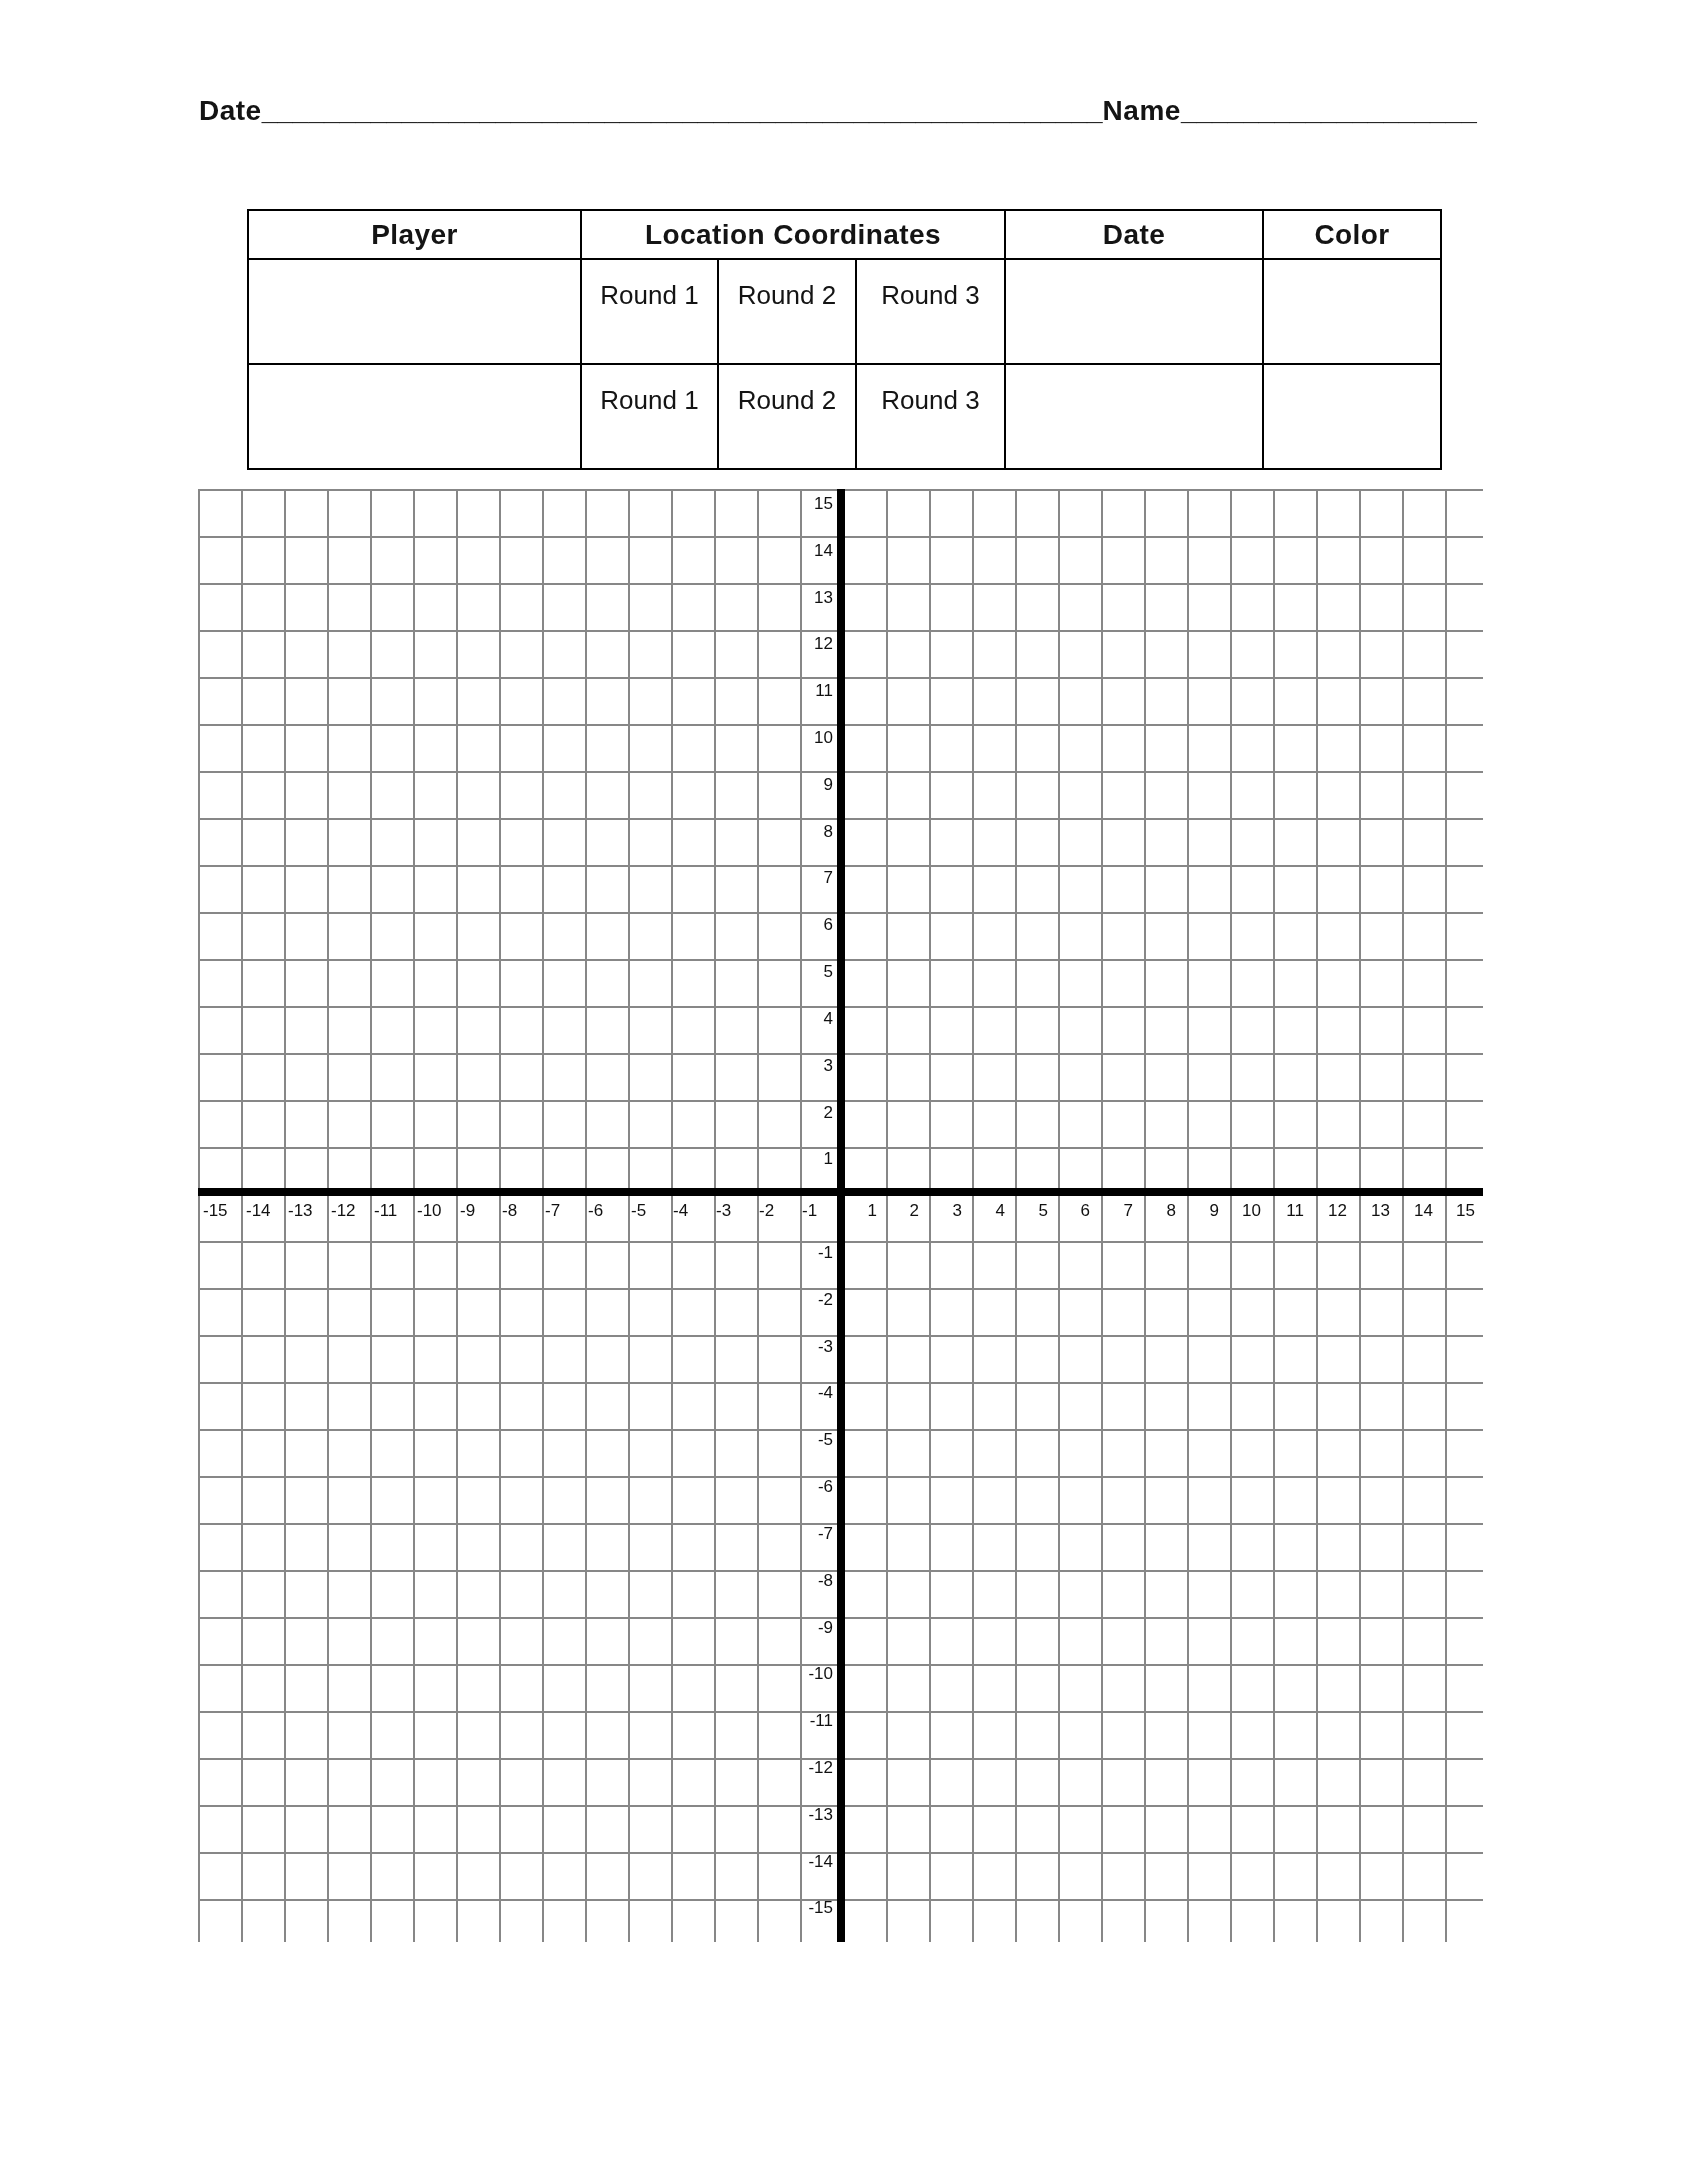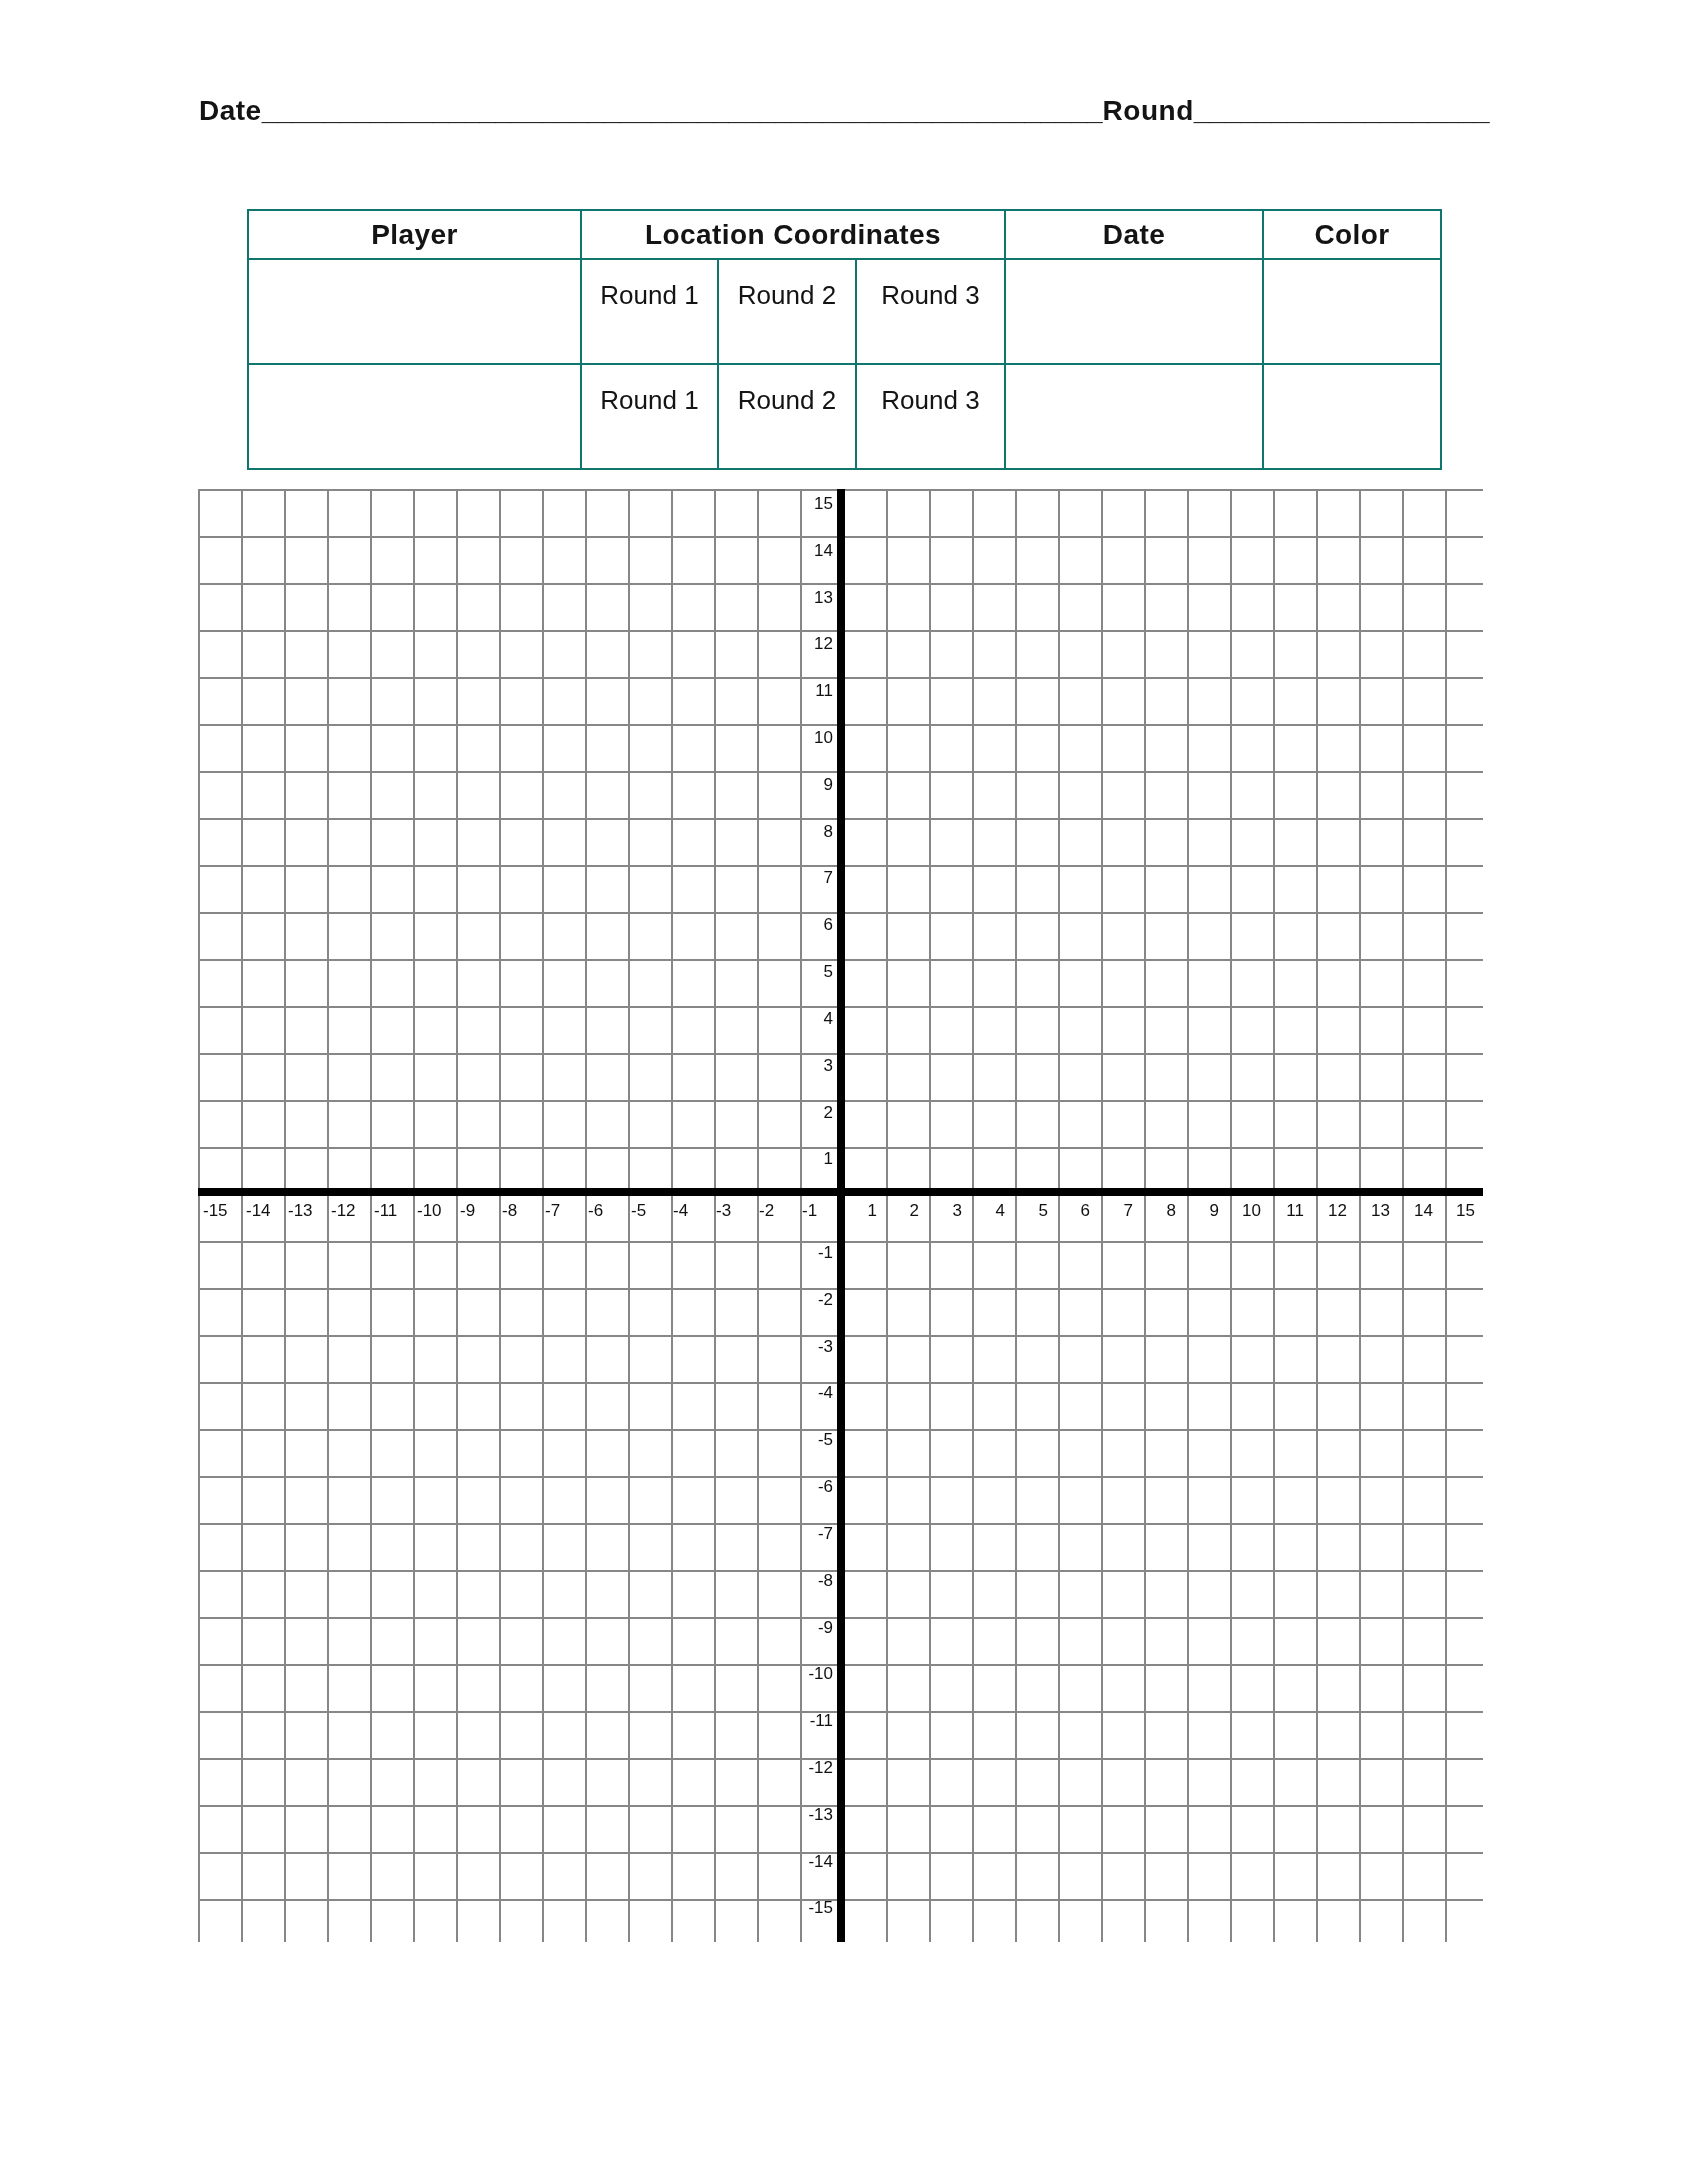--- a/index.html
+++ b/index.html
@@ -6,21 +6,21 @@
   .page{position:relative;width:1683px;height:2178px;background:#ffffff;overflow:hidden;
         font-family:"Liberation Sans",sans-serif;color:#141414;}
 
   
   .name-date-row{position:absolute;left:199px;top:95px;font-size:28px;font-weight:600;
                  letter-spacing:0.5px;white-space:nowrap;}
   .fill-line{font-weight:700;letter-spacing:0;}
 
   
   .score-table{position:absolute;left:247px;top:209px;border-collapse:collapse;table-layout:fixed;}
-  .score-table td,.score-table th{border:2px solid #0f766e;font-weight:400;overflow:hidden;}
+  .score-table td,.score-table th{border:2px solid #000000;font-weight:400;overflow:hidden;}
   .score-table th{font-size:28px;font-weight:600;letter-spacing:0.4px;text-align:center;height:45px;vertical-align:middle;}
   .score-table td{font-size:26px;text-align:center;vertical-align:top;height:82px;padding-top:20px;}
 
   
   .grid{position:absolute;left:198px;top:489px;width:1285px;height:1453px;
         background-image:
           repeating-linear-gradient(to right,#878787 0 2px,transparent 2px 43px),
           repeating-linear-gradient(to bottom,#878787 0 2px,transparent 2px 47px);}
   .y-axis{position:absolute;left:639px;top:0;width:8px;height:100%;background:#000;}
   .x-axis{position:absolute;left:0;top:699px;width:100%;height:8px;background:#000;}
@@ -28,21 +28,21 @@
 
   
   .footer{position:absolute;left:0;top:2037px;width:100%;text-align:center;font-size:30px;color:#141414;}
 </style>
 </head>
 <body>
 
 <div class="page">
 
   <div class="name-date-row">
-    <span>Date</span><span class="fill-line">______________________________________________________</span><span>Round</span><span class="fill-line">___________________</span>
+    <span>Date</span><span class="fill-line">______________________________________________________</span><span>Name</span><span class="fill-line">___________________</span>
   </div>
 
   <table class="score-table">
     <colgroup>
       <col style="width:333px">
         <col style="width:137px">
         <col style="width:138px">
       <col style="width:149px">
         <col style="width:258px">
         <col style="width:178px">

